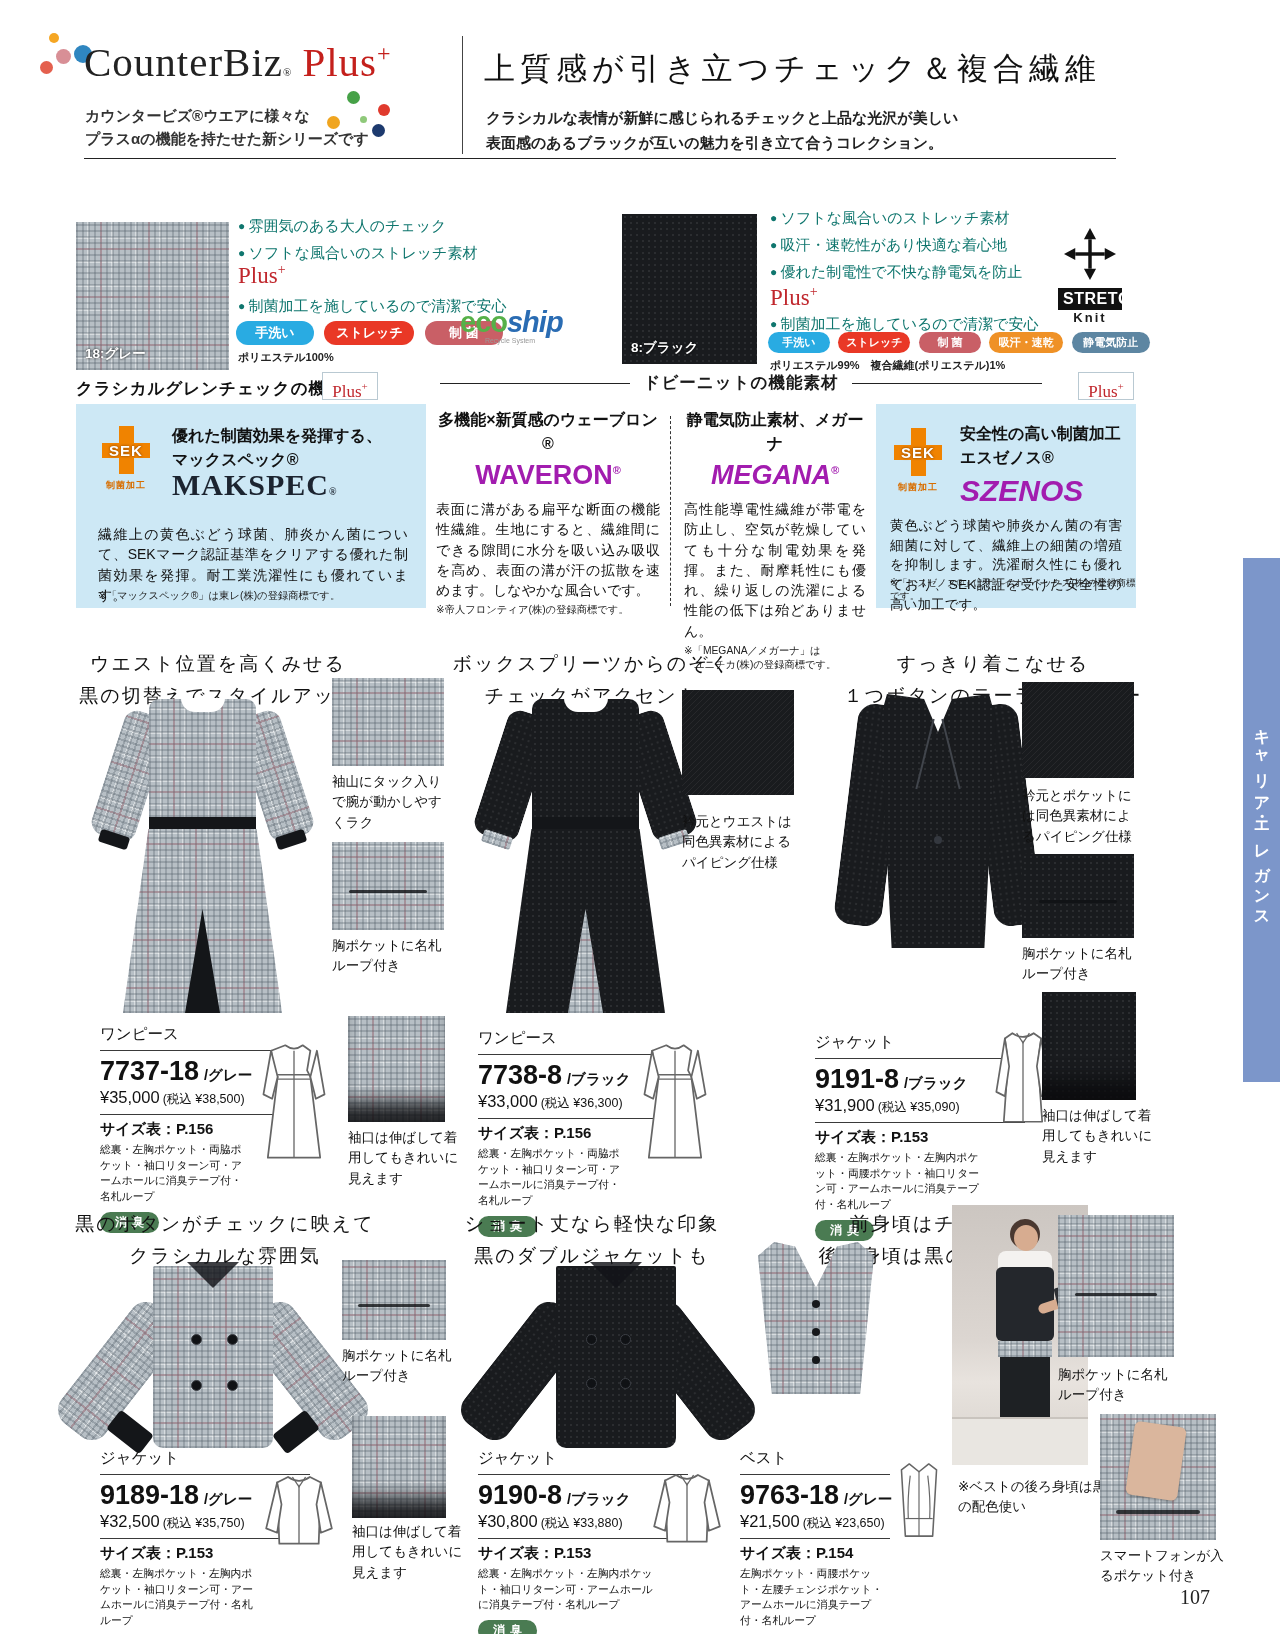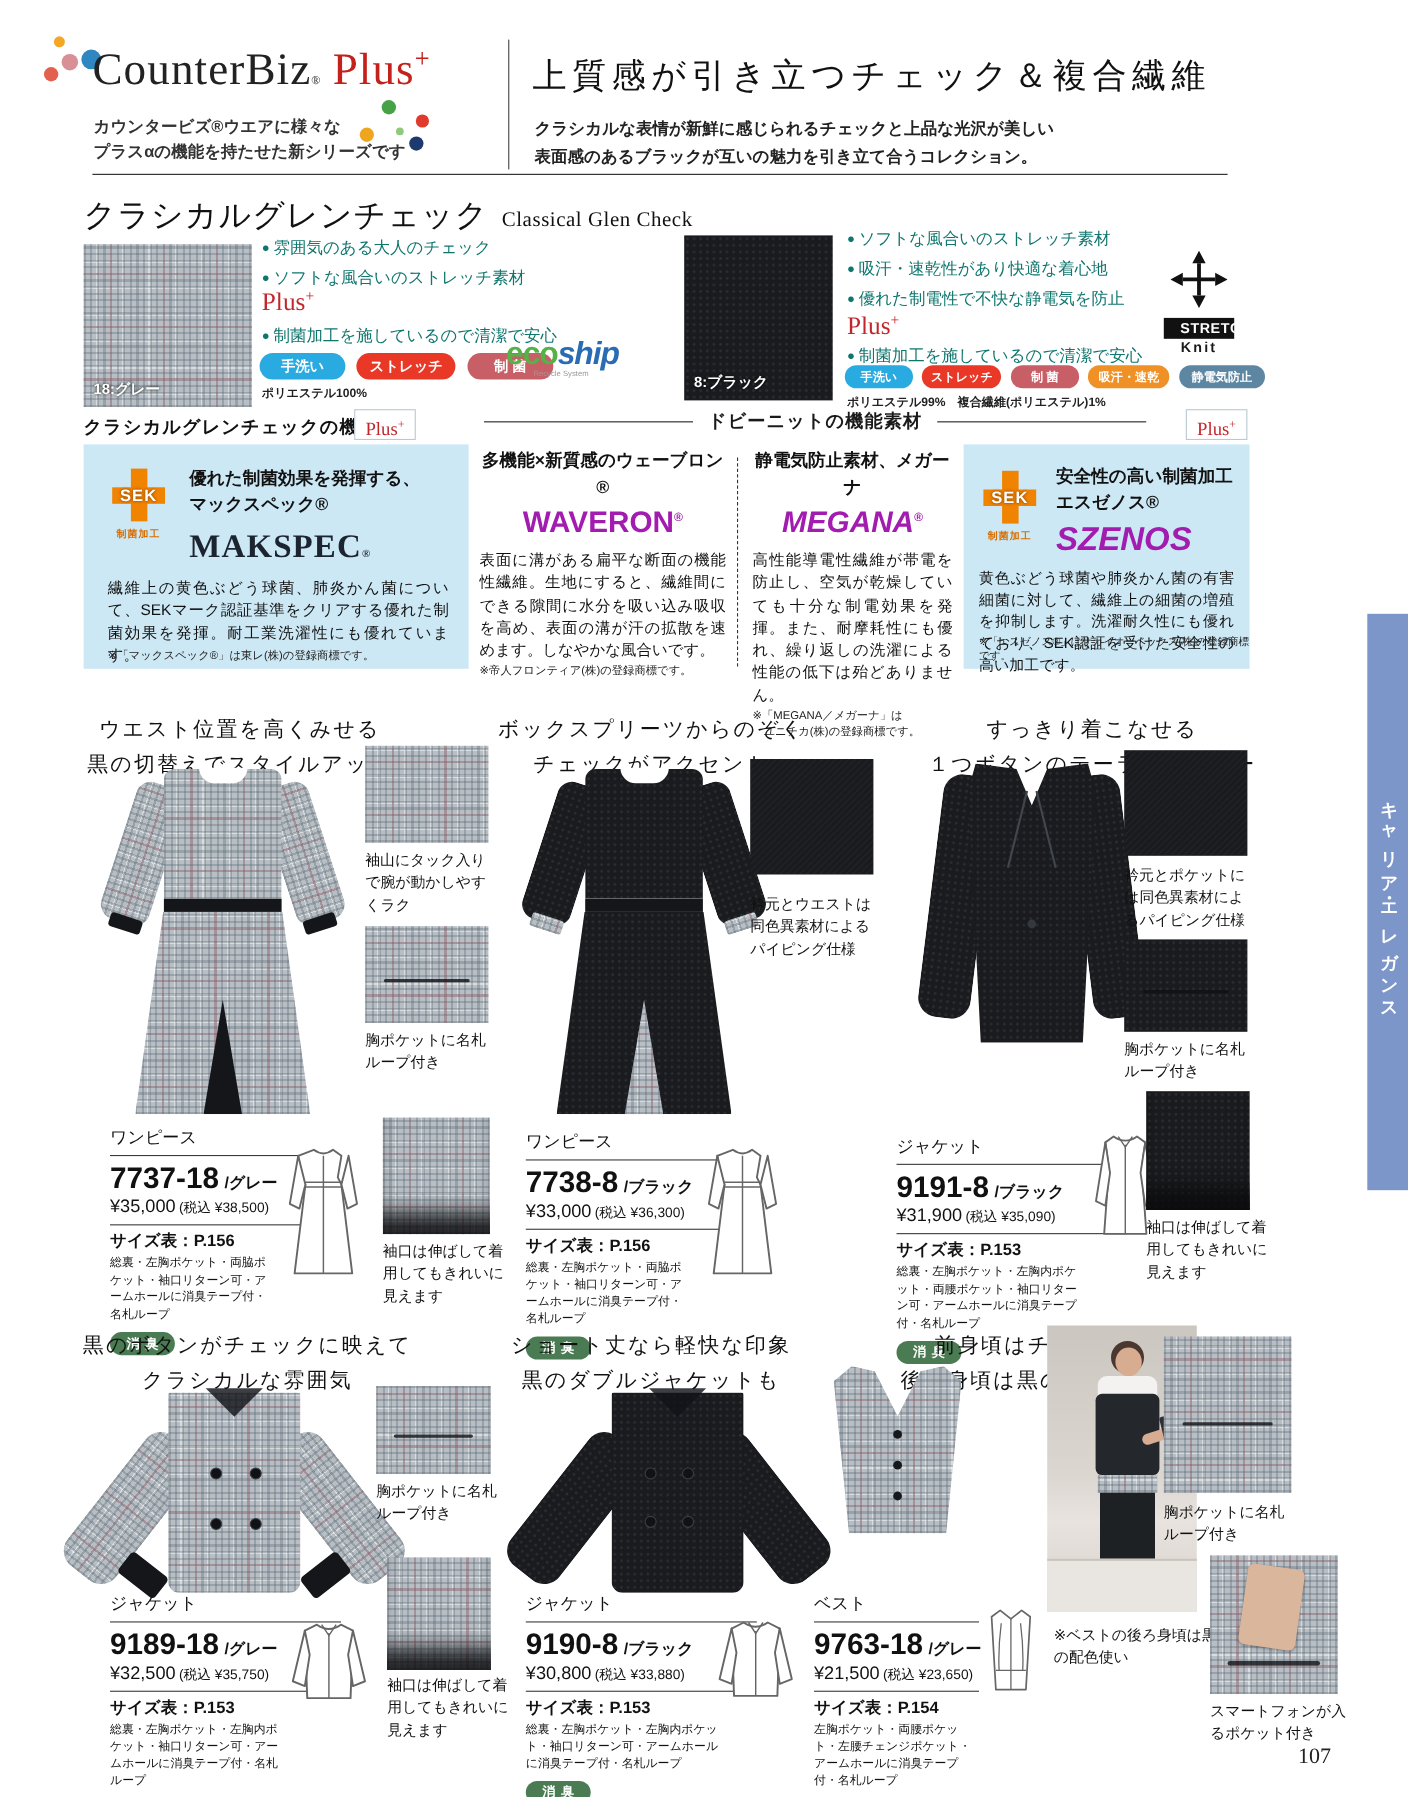--- a/index.html
+++ b/index.html
@@ -40,21 +40,21 @@
   .plusred{font-family:"Liberation Serif","DejaVu Serif",serif;color:#c0272d;font-size:23px}
   .plusred sup{font-size:14px}
   .pill{display:inline-block;color:#fff;border-radius:13px;font-size:13px;font-weight:bold;text-align:center;padding:3px 0;margin-right:6px}
   .pill.sm{font-size:11px;padding:3px 0;margin-right:4px}
   .wash{background:#29abe2}.str{background:#e93826}.anti{background:#c95f66}.dry{background:#ef9126}.stat{background:#5d86a2}
   .comp{font-size:11px;font-weight:bold;color:#222}
   .eco-g{color:#56b148;font-weight:bold;font-size:29px;letter-spacing:-1px}
   .eco-b{color:#2a6cb3;font-weight:bold;font-style:italic;font-size:29px;letter-spacing:-1px}
   .eco-sub{font-size:7px;color:#999;text-align:center;margin-top:-2px}
   .stretch{text-align:center}
-  .st-box{background:#111;color:#fff;font-weight:bold;font-size:13px;padding:2px 15px;margin-top:4px;letter-spacing:.5px}
+  .st-box{background:#111;color:#fff;font-weight:bold;font-size:16px;padding:2px 5px;margin-top:4px;letter-spacing:.5px}
   .st-knit{font-weight:bold;font-size:13px;letter-spacing:2px}
 
   
   .featlbl{font-size:16.5px;font-weight:bold;letter-spacing:1px;color:#111}
   .plusbox{background:#fff;border:1px solid #b9c9d2;text-align:center;font-family:"Liberation Serif","DejaVu Serif",serif;color:#c0272d;font-size:17px;line-height:27px}
   .plusbox sup{font-size:11px}
   .bluebox{background:#cde8f5}
   .sek{position:absolute;width:60px;text-align:center}
   .sek-cross{position:relative;width:48px;height:48px;margin:0 auto;background:
     linear-gradient(#f08300,#f08300) center/15px 48px no-repeat,
@@ -158,21 +158,20 @@
     <div>プラスαの機能を持たせた新シリーズです</div>
   </div>
   <div class="abs vdiv" style="left:462px;top:36px;height:118px"></div>
   <div class="abs mtitle" style="left:484px;top:48px">上質感が引き立つチェック＆複合繊維</div>
   <div class="abs msub" style="left:486px;top:106px">
     <div>クラシカルな表情が新鮮に感じられるチェックと上品な光沢が美しい</div>
     <div>表面感のあるブラックが互いの魅力を引き立て合うコレクション。</div>
   </div>
   <div class="abs hrule" style="left:84px;top:158px;width:1032px"></div>
 
-  <div class="abs ftitle" style="left:76px;top:176px"><span>クラシカルグレンチェック</span><span class="en">Classical Glen Check</span></div>
   <div class="swatch plaid" style="left:76px;top:222px;width:153px;height:148px">
     <span class="swlabel">18:グレー</span>
   </div>
   <div class="abs blt" style="left:238px;top:212px">
     <div>雰囲気のある大人のチェック</div>
     <div>ソフトな風合いのストレッチ素材</div>
   </div>
   <div class="abs plusred" style="left:238px;top:262px"><span>Plus</span><sup>+</sup></div>
   <div class="abs blt" style="left:238px;top:292px">
       <div>制菌加工を施しているので清潔で安心</div>
@@ -230,21 +229,21 @@
   <div class="abs bluebox" style="left:76px;top:404px;width:350px;height:204px">
     <div class="sek" style="left:20px;top:22px">
       <div class="sek-cross"></div>
       <span class="sek-word">SEK</span>
       <div class="sek-sub">制菌加工</div>
     </div>
     <div class="abs fb-h" style="left:96px;top:20px">
       <div>優れた制菌効果を発揮する、</div>
       <div>マックスペック®</div>
     </div>
-    <div class="abs fb-logo" style="left:96px;top:76px"><span>MAKSPEC</span><span class="reg">®</span></div>
+    <div class="abs fb-logo" style="left:96px;top:64px"><span>MAKSPEC</span><span class="reg">®</span></div>
     <div class="abs fb-body" style="left:22px;top:120px;width:310px">繊維上の黄色ぶどう球菌、肺炎かん菌について、SEKマーク認証基準をクリアする優れた制菌効果を発揮。耐工業洗濯性にも優れています。</div>
     <div class="abs fb-note" style="left:22px;bottom:5px">※「マックスペック®」は東レ(株)の登録商標です。</div>
   </div>
 
   <div class="abs dhead" style="left:440px;top:372px;width:602px">
       <span>ドビーニットの機能素材</span>
     </div>
 
   <div class="abs" style="left:436px;top:408px;width:224px">
     <div class="fb-h" style="text-align:center">多機能×新質感のウェーブロン®</div>

